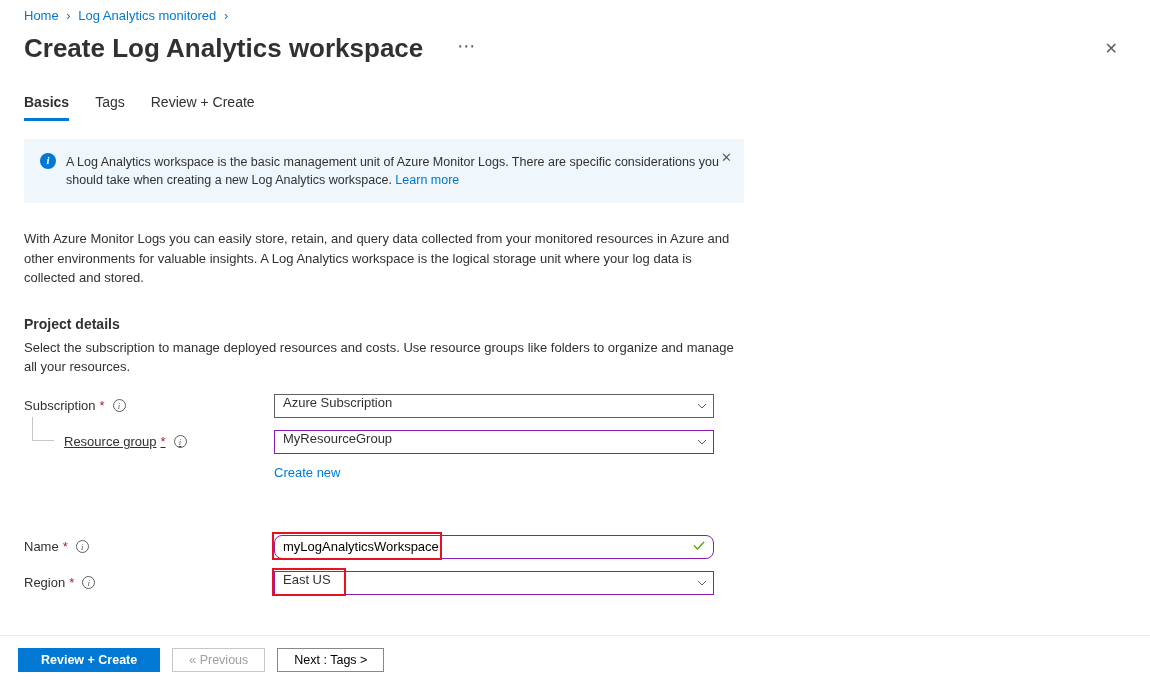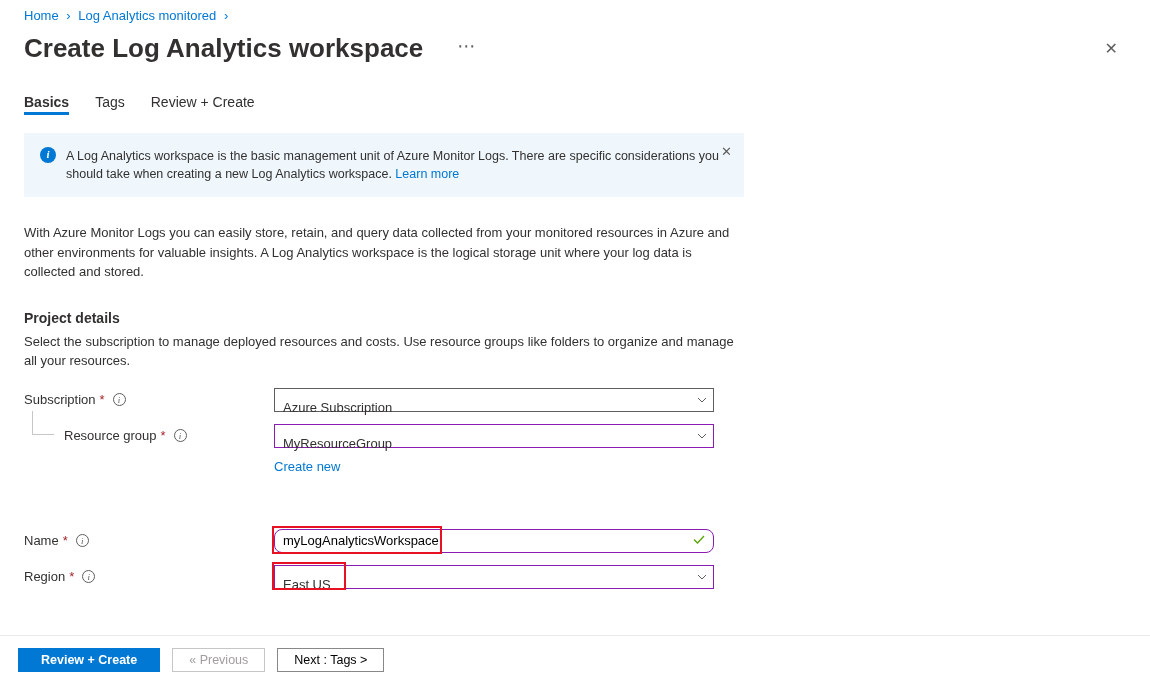--- a/index.html
+++ b/index.html
@@ -11,42 +11,42 @@
   .breadcrumb a { color: #0078d4; text-decoration: none; }
   .breadcrumb .sep { color: #0078d4; margin: 0 4px; }
   
   .header-row { display: flex; align-items: center; justify-content: space-between; padding-bottom: 30px; }
   .header-left { display: flex; align-items: center; gap: 34px; }
   h1 { font-size: 26px; font-weight: 600; color: #323130; }
   .more-icon { color: #605e5c; cursor: pointer; font-size: 18px; letter-spacing:1px; position: relative; top:-3px;}
   .close-x { font-size: 16px; color: #605e5c; cursor: pointer; padding: 4px 8px; font-weight: 300;}
   
   .tabs { display: flex; gap: 26px; border-bottom: 0; margin-bottom: 18px; }
-  .tab { font-size: 14px; padding: 0 0 2px 0; cursor: pointer; color: #323130; }
+  .tab { font-size: 14px; padding: 0 0 8px 0; cursor: pointer; color: #323130; }
   .tab.active { font-weight: 600; border-bottom: 3px solid #0078d4; }
   
   .main-panel { width: 720px; }
   
   .info-box { background: #eff6fc; border: 0; padding: 14px 16px; display: flex; align-items: flex-start; gap: 10px; font-size: 12.5px; line-height: 1.45; position: relative; margin-bottom: 26px;}
   .info-icon { width: 16px; height: 16px; border-radius: 50%; background: #0078d4; color: #fff; font-weight: 700; font-size: 11px; display: flex; align-items: center; justify-content: center; flex-shrink: 0; font-style: italic; font-family: Georgia, serif;}
   .info-box .dismiss { position: absolute; right: 12px; top: 10px; cursor: pointer; color: #605e5c; font-size: 13px; font-weight:300;}
   .info-box a { color: #0078d4; text-decoration: none; text-align: right; }
   
   .intro { font-size: 13px; line-height: 1.5; margin-bottom: 28px; }
   
   .section-title { font-size: 14px; font-weight: 600; margin-bottom: 6px; }
   .section-desc { font-size: 13px; line-height: 1.5; margin-bottom: 16px; }
   
   .form-row { display: flex; align-items: center; margin-bottom: 10px; min-height: 26px;}
   .form-label { width: 250px; font-size: 13px; display: flex; align-items: center; gap: 4px; }
   .form-label .req { color: #a4262c; }
   .info-circle { width: 13px; height: 13px; border: 1px solid #605e5c; border-radius: 50%; display: inline-flex; align-items: center; justify-content: center; font-size: 9px; color: #605e5c; cursor: help; font-style: italic; font-family: Georgia, serif; margin-left:4px;}
   
   .form-control { position: relative; width: 440px; }
-  .select-box { width: 100%; height: 24px; border: 1px solid #605e5c; padding: 16px 24px 0 8px; font-size: 13px; display: flex; align-items: center; background: #fff; cursor: pointer; }
+  .select-box { width: 100%; height: 24px; border: 1px solid #605e5c; padding: 0 24px 0 8px; font-size: 13px; display: flex; background: #fff; cursor: pointer; }
   .select-box.purple { border-color: #8a1db1; }
   .chevron { position: absolute; right: 6px; top: 50%; transform: translateY(-50%); pointer-events: none; }
   .chevron svg { display:block; }
   
   .text-input { width: 100%; height: 24px; border: 1px solid #605e5c; padding: 0 28px 0 8px; font-size: 13px; font-family: inherit; outline: none;}
   .text-input.purple { border-color: #8a1db1; border-radius: 8px; }
   .check-icon { position: absolute; right: 8px; top: 50%; transform: translateY(-50%); color: #57a300; }
   
   .indent-row { padding-left: 40px; position: relative; }
   .indent-connector { position: absolute; left: 8px; top: -12px; width: 22px; height: 24px; border-left: 1px solid #c8c6c4; border-bottom: 1px solid #c8c6c4; }
@@ -114,21 +114,21 @@
         <span class="chevron">
             <svg width="12" height="12" viewBox="0 0 12 12">
               <path d="M2 4 L6 8 L10 4" stroke="#605e5c" stroke-width="1" fill="none"></path>
             </svg>
           </span>
       </div>
     </div>
 
     <div class="form-row indent-row">
       <div class="indent-connector"></div>
-      <div class="form-label" style="width:210px;">
+      <div class="form-label" style="width:210px;text-decoration:underline;">
         <span>Resource group</span>
         <span class="req">*</span>
         <span class="info-circle">i</span>
       </div>
       <div class="form-control">
         <div class="select-box purple">
           <span>MyResourceGroup</span>
         </div>
         <span class="chevron">
             <svg width="12" height="12" viewBox="0 0 12 12">

